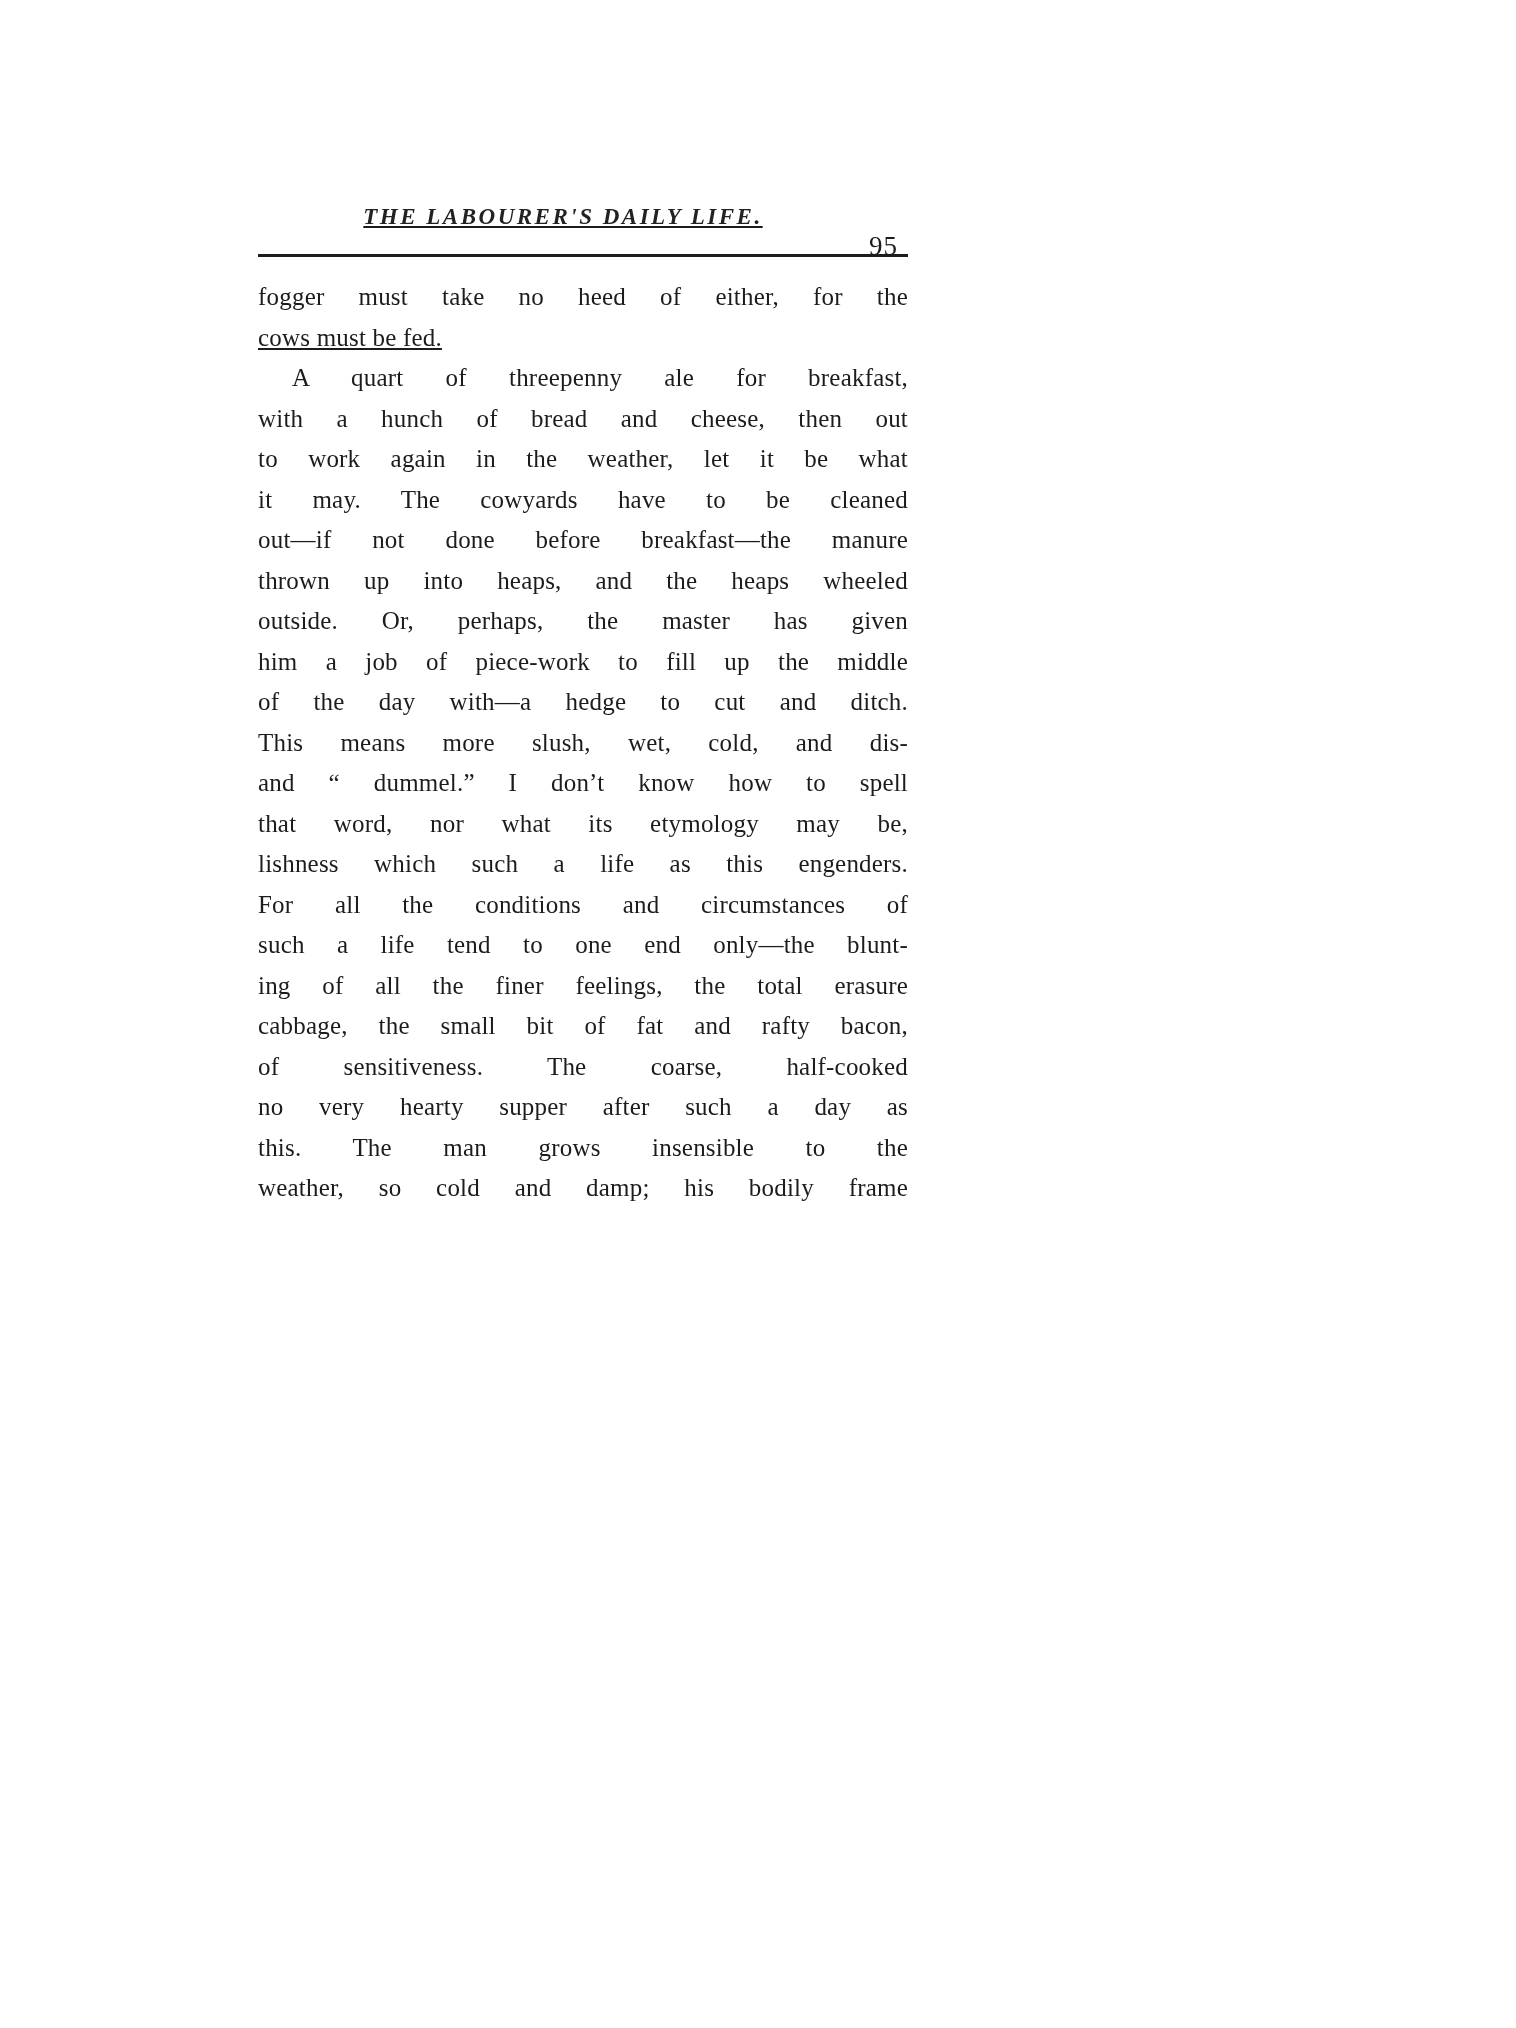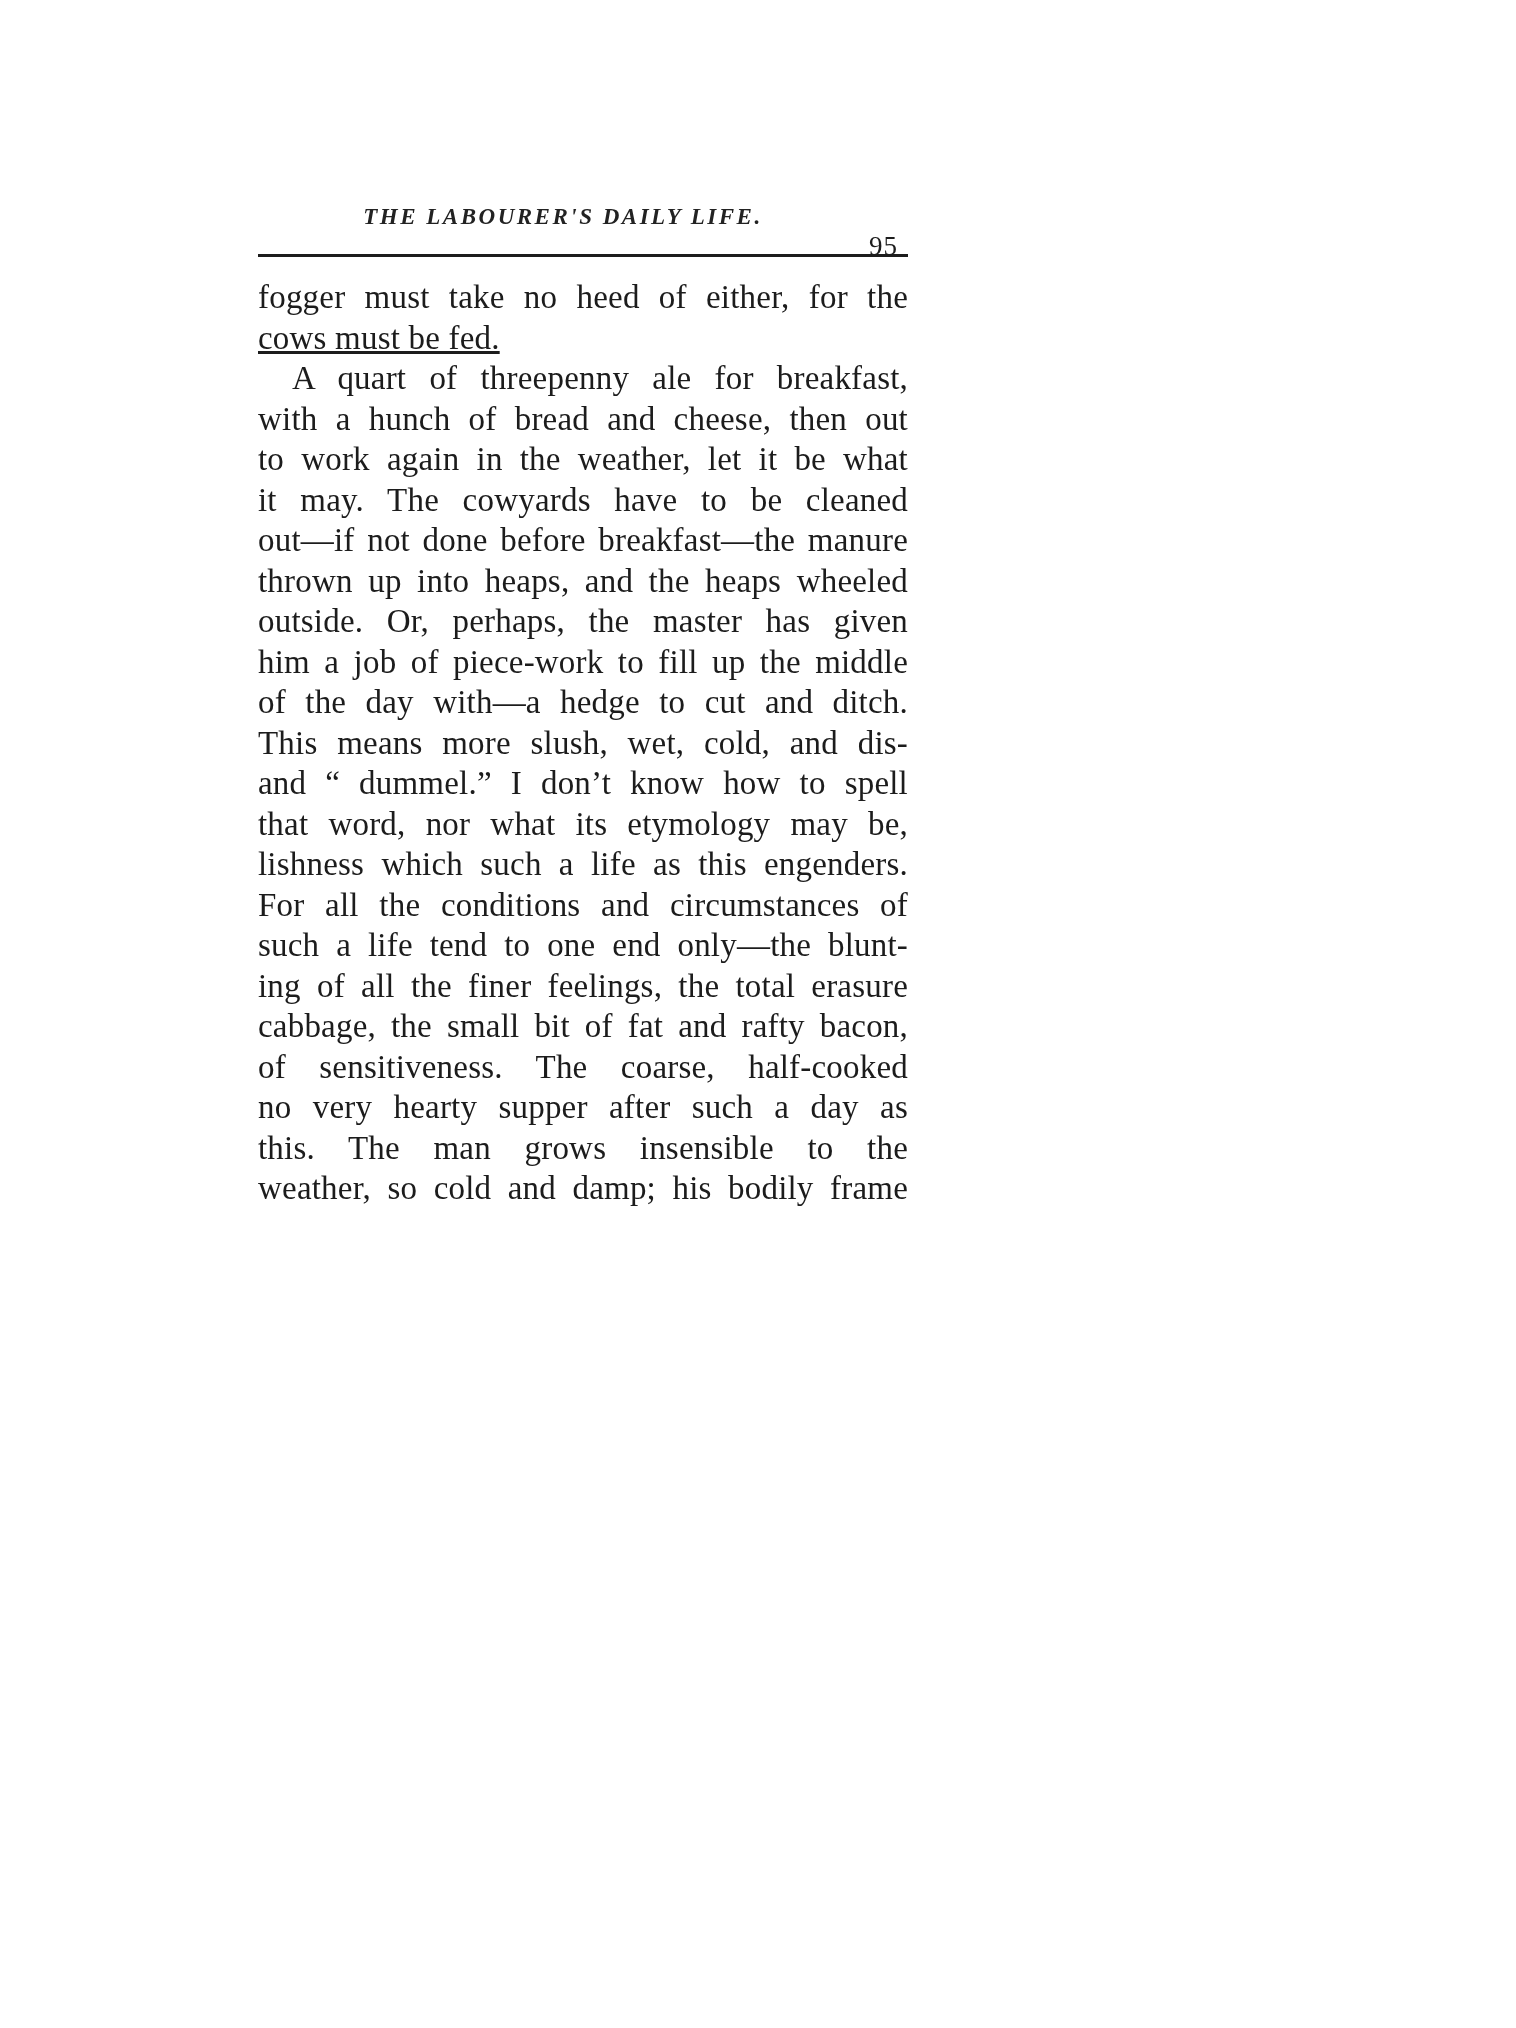--- a/index.html
+++ b/index.html
@@ -18,20 +18,21 @@
   }
   .content {
     position: absolute;
     left: 258px;
     top: 204px;
     width: 650px;
   }
   .header {
     position: relative;
     height: 42px;
+    text-decoration: underline;
   }
   .running-title {
     text-align: center;
     font-style: italic;
     font-weight: bold;
     font-size: 23px;
     letter-spacing: 2.5px;
     color: #222222;
     padding-right: 40px;
   }
@@ -44,21 +45,21 @@
     font-style: normal;
   }
   .header-rule {
     border: none;
     border-top: 3px solid #1c1c1c;
     margin: 8px 0 0 0;
     width: 100%;
   }
   .body-text {
     margin-top: 20px;
-    font-size: 33px;
+    font-size: 25px;
     line-height: 40.5px;
     letter-spacing: 0.2px;
   }
   .line {
     text-align: justify;
     text-align-last: justify;
     white-space: normal;
   }
   .para-end {
     text-align: right;

